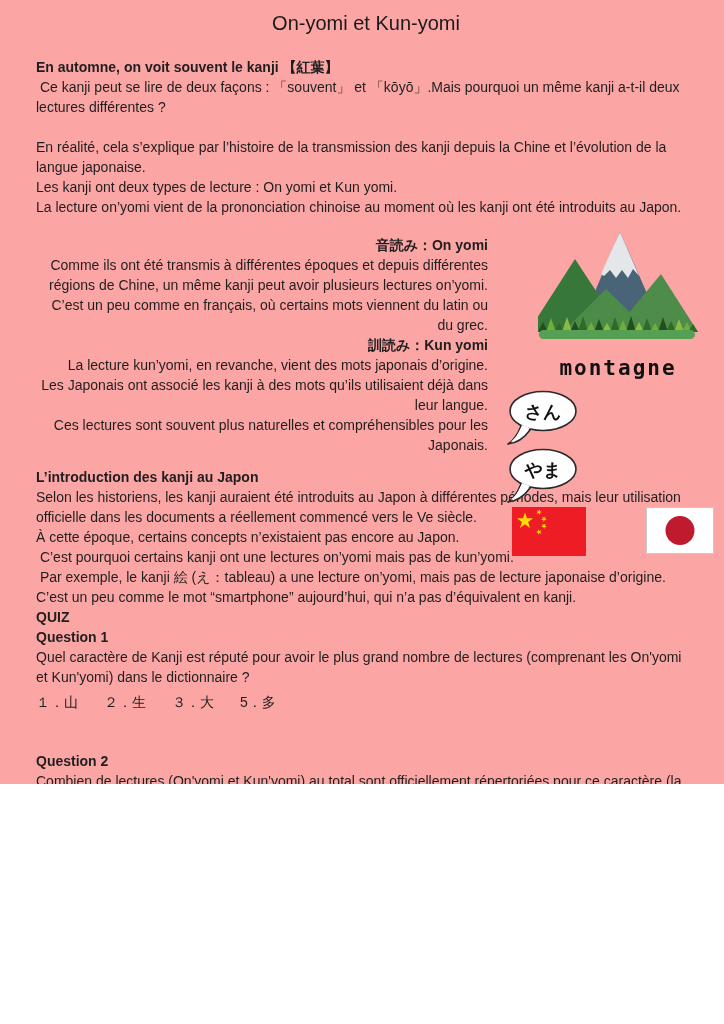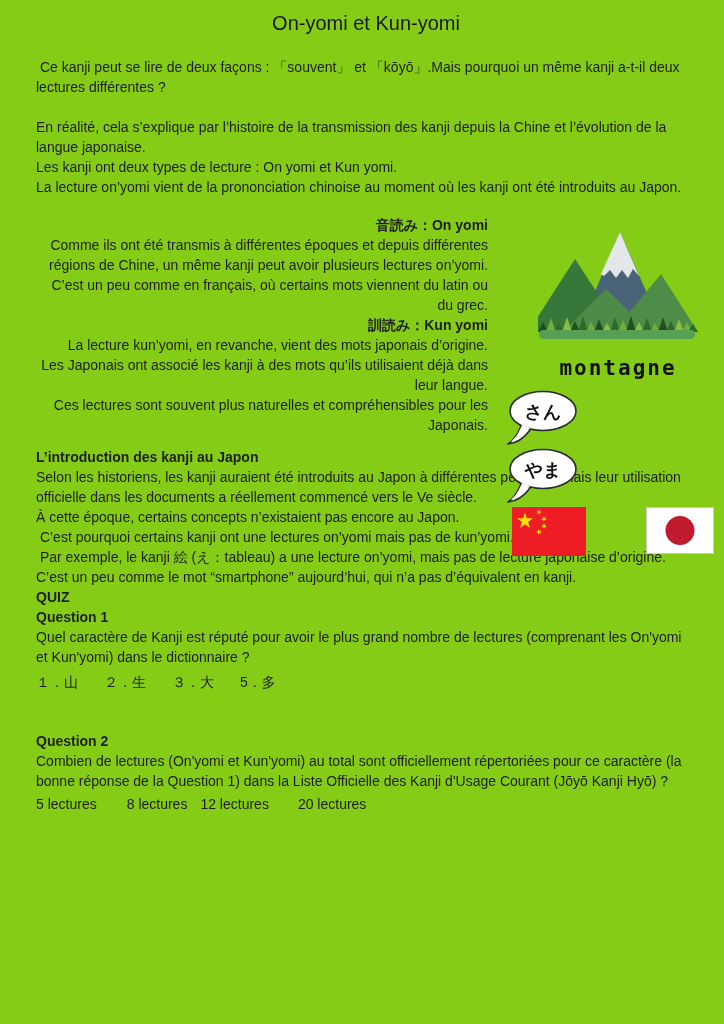--- a/index.html
+++ b/index.html
@@ -1,20 +1,20 @@
 <!DOCTYPE html>
 <html><head>
 <meta charset="utf-8">
 <style>
   * { margin:0; padding:0; box-sizing:border-box; }
   html,body { background:#ffffff; }
   .page {
     position:relative;
-    width:724px; height:1024px;
-    background:#84cc16;
+    width:724px; height:784px;
+    background:#fca5a5;
     overflow:hidden;
     font-family:"Liberation Sans","DejaVu Sans",sans-serif;
     color:#1f1f1f;
   }
   .content { padding:8px 28px 0 36px; }
   .title {
     text-align:center;
     font-size:20px; font-weight:400;
     color:#1a1a1a;
     margin:4px 0 22px 0;
@@ -54,20 +54,21 @@
     font-weight:700;
   }
 </style>
 </head>
 <body>
 
 <div class="page">
   <div class="content">
     <h1 class="title">On-yomi et Kun-yomi</h1>
 
+    <div class="bold">En automne, on voit souvent le kanji 【紅葉】</div>
     <div class="txt"> Ce kanji peut se lire de deux façons : 「souvent」 et 「kōyō」.Mais pourquoi un même kanji a-t-il deux lectures différentes ?</div>
 
     <div class="gap20"></div>
 
     <div class="txt">En réalité, cela s’explique par l’histoire de la transmission des kanji depuis la Chine et l’évolution de la langue japonaise.</div>
     <div class="txt">Les kanji ont deux types de lecture : On yomi et Kun yomi.</div>
     <div class="txt">La lecture on’yomi vient de la prononciation chinoise au moment où les kanji ont été introduits au Japon.</div>
 
     <div class="gap18"></div>
 

